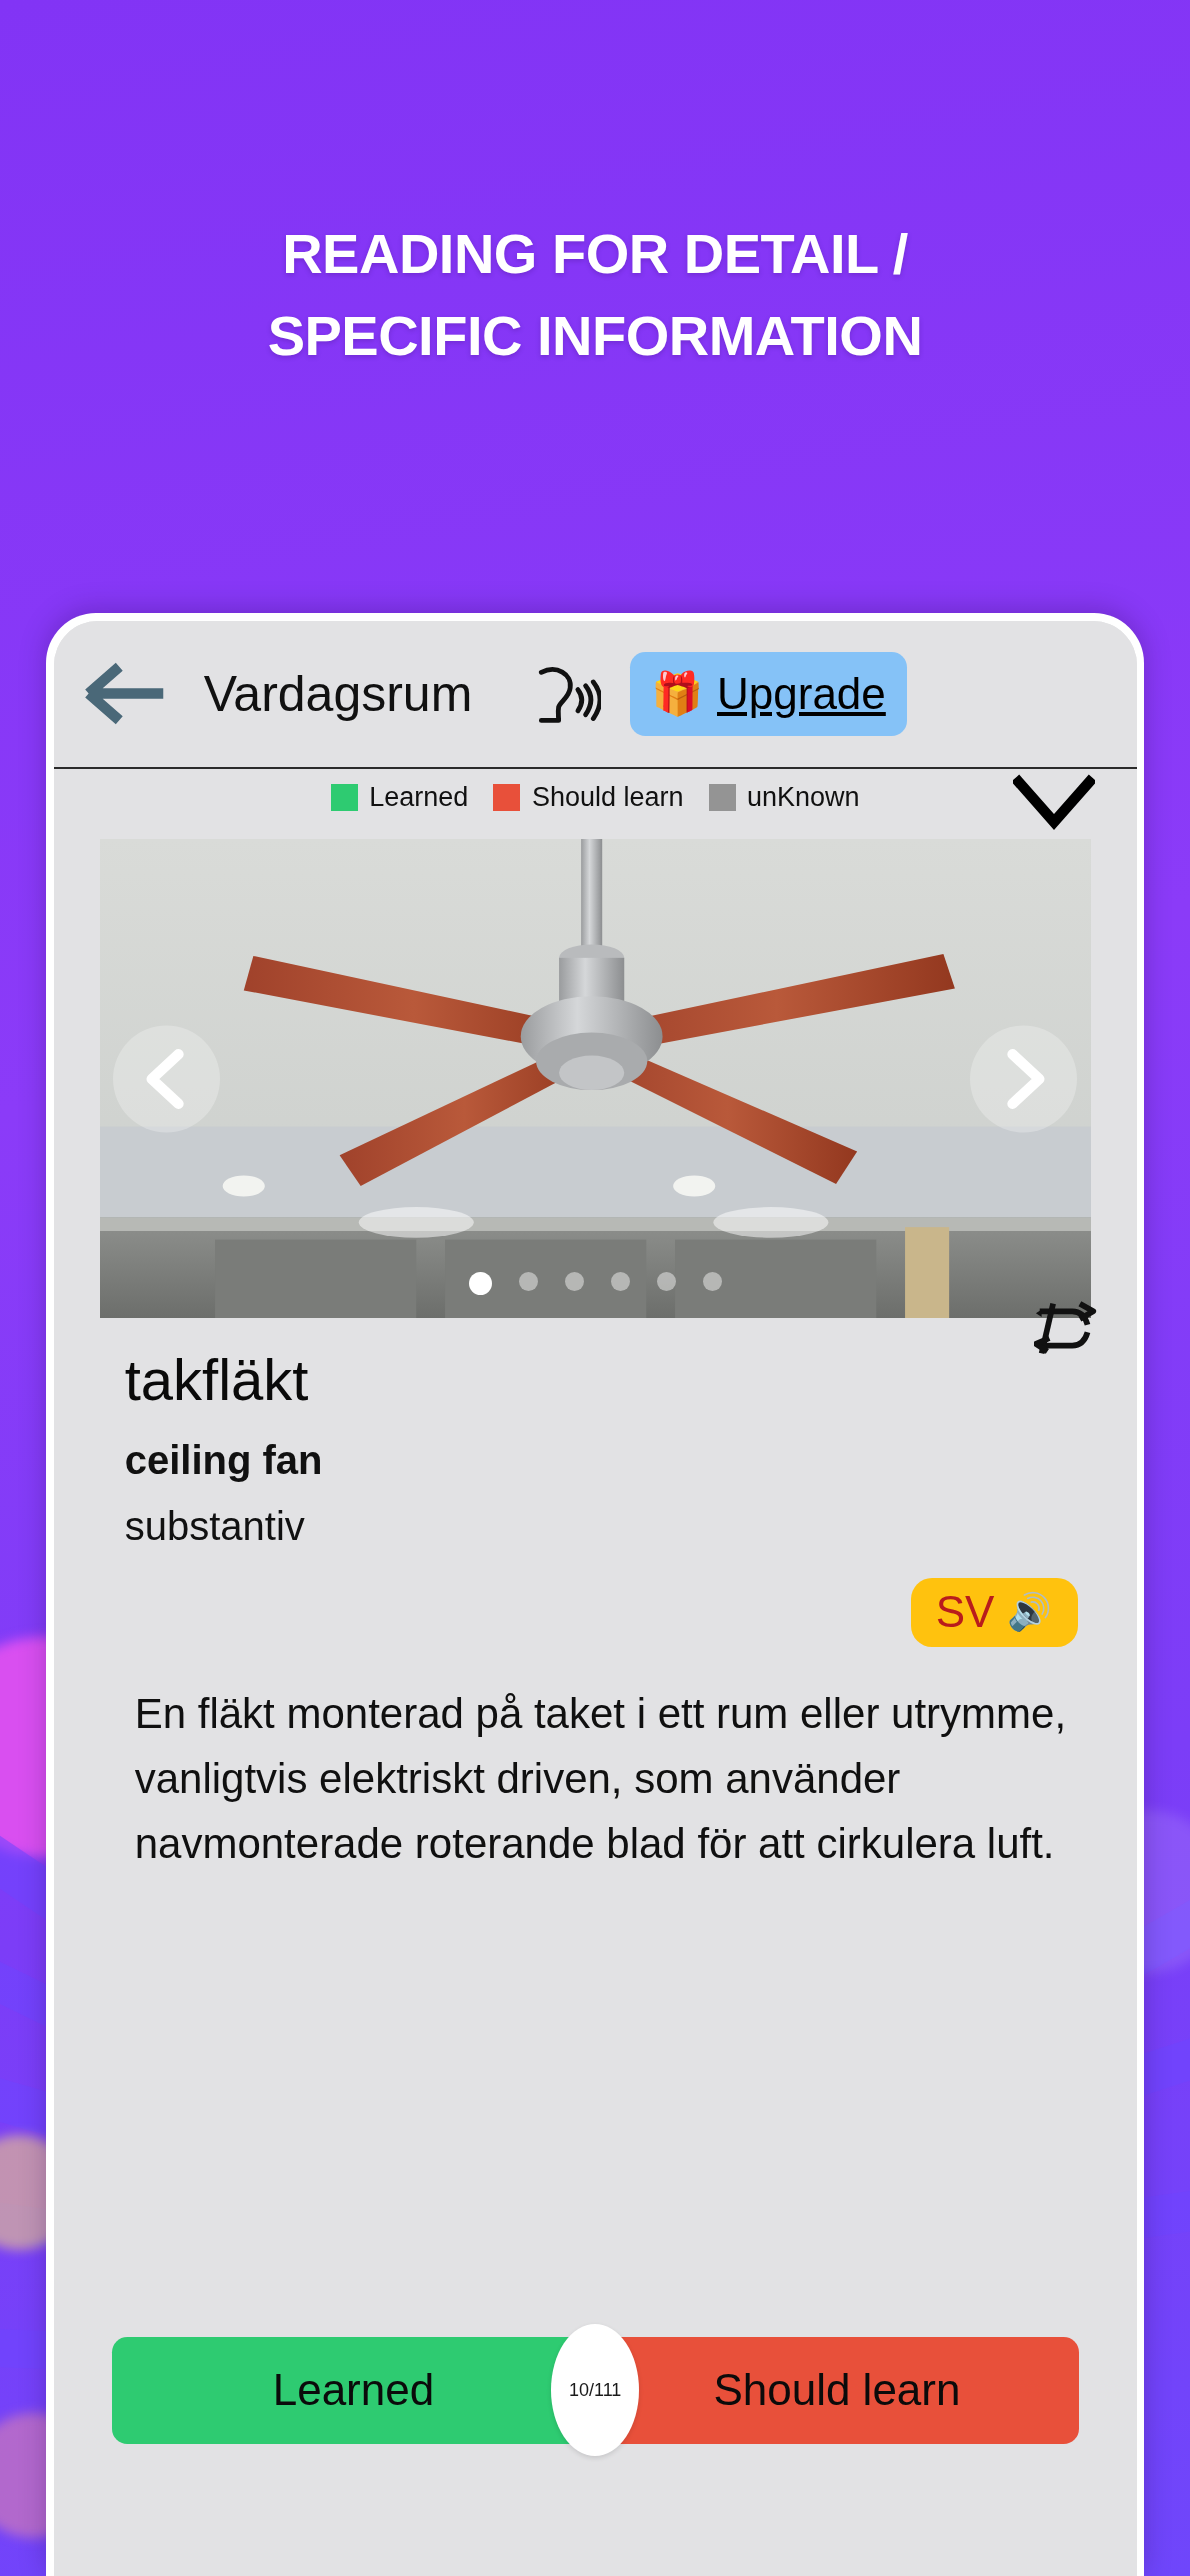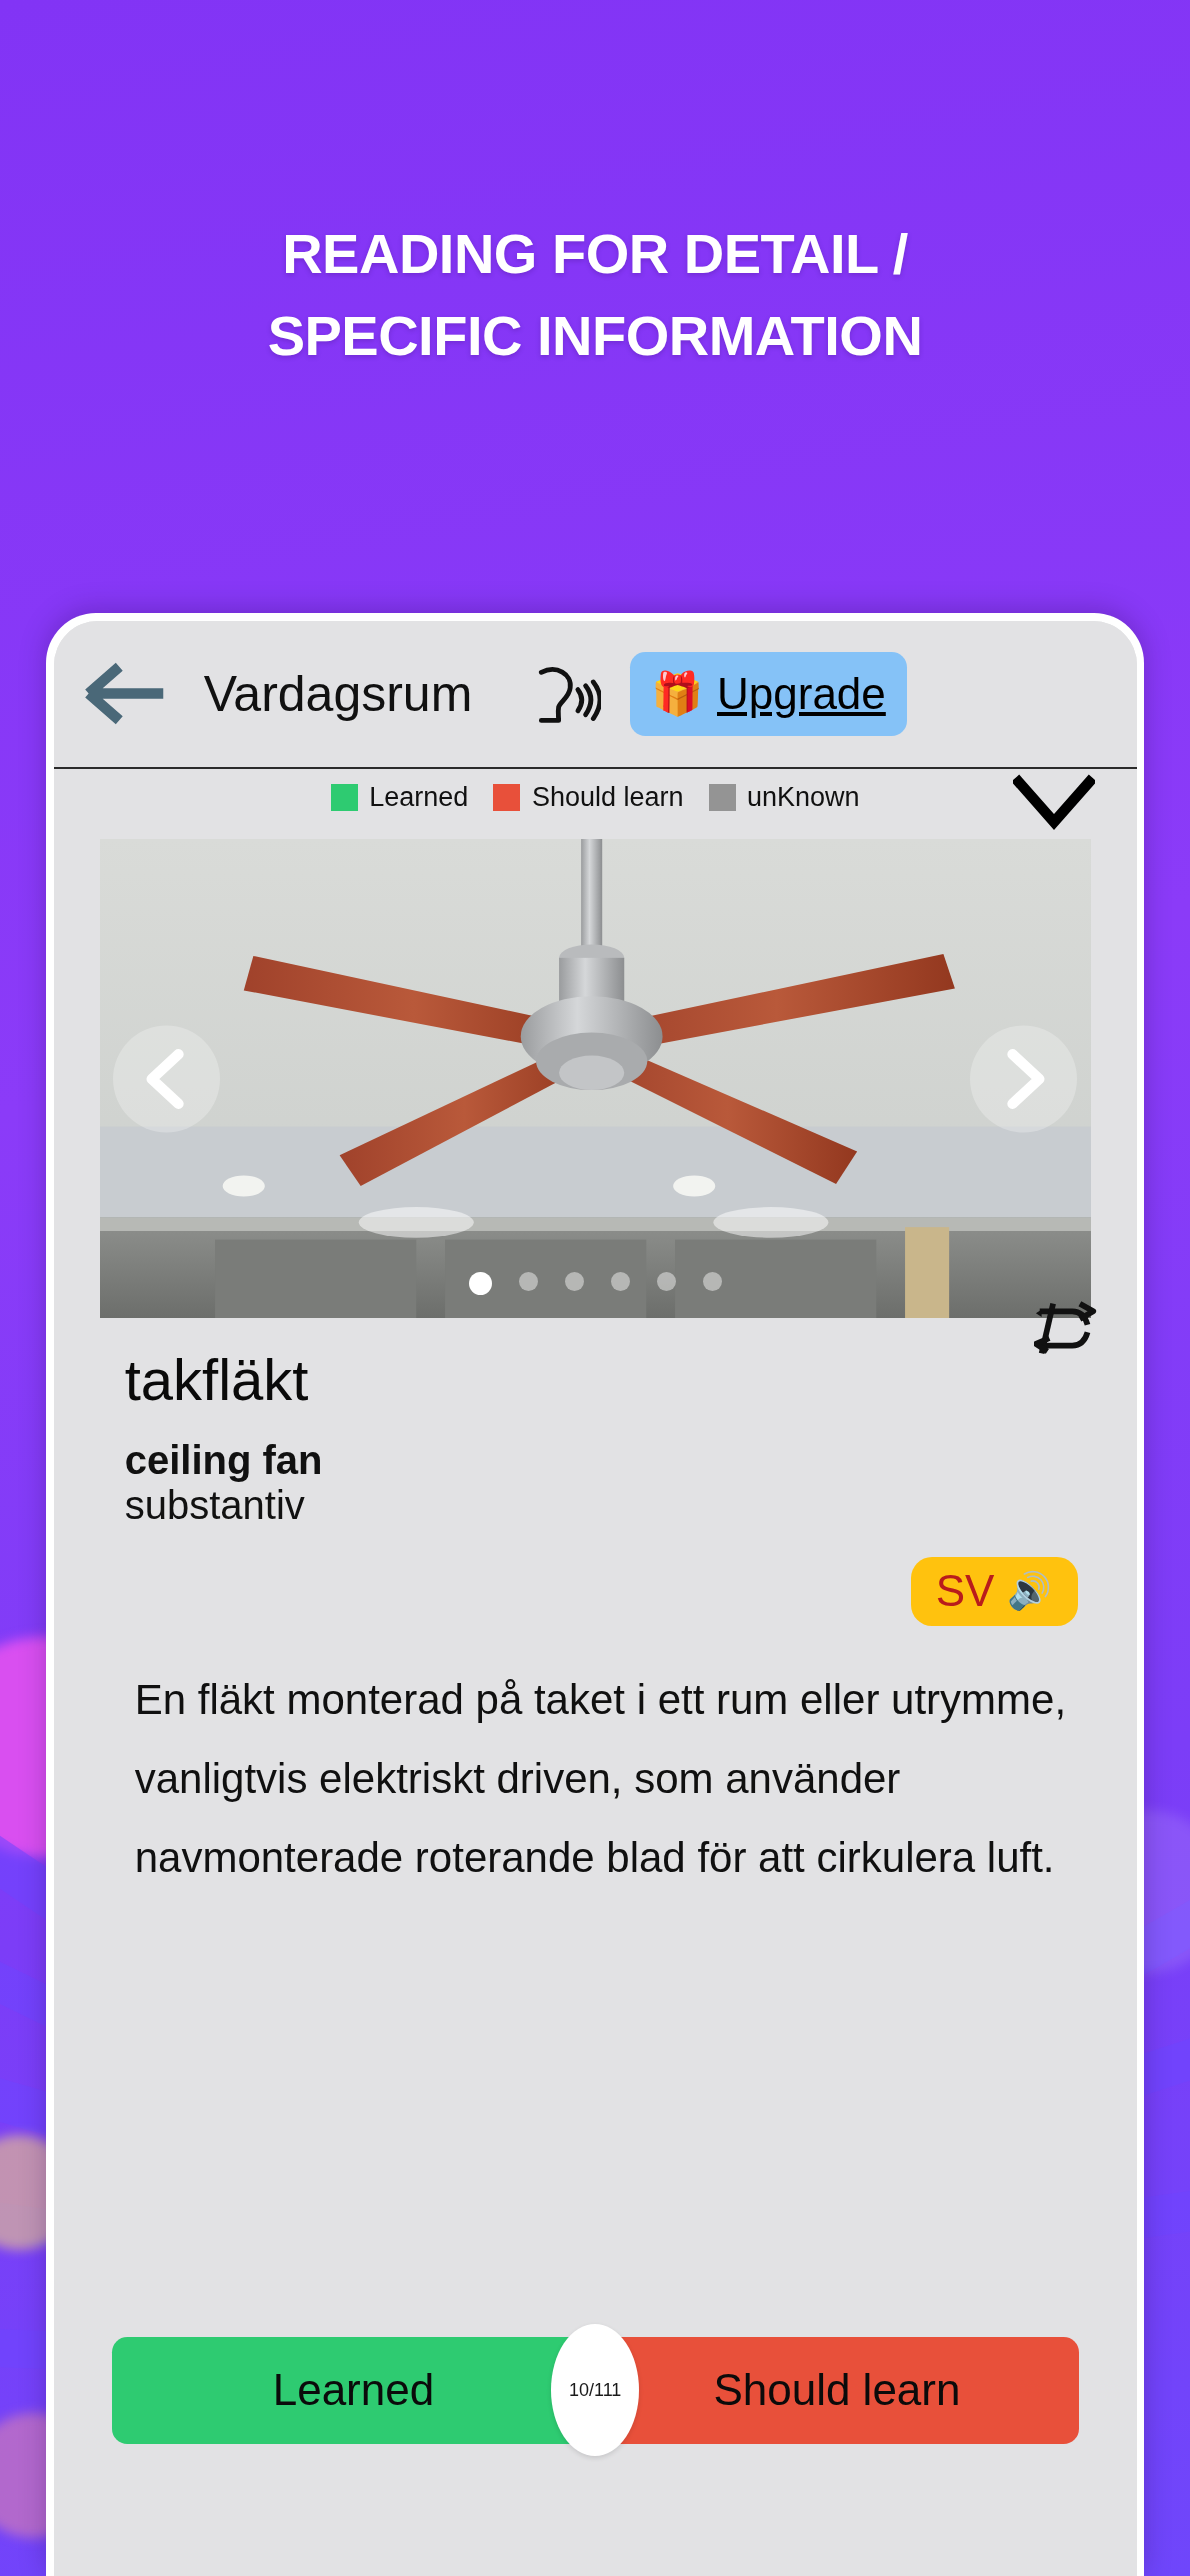--- a/index.html
+++ b/index.html
@@ -191,21 +191,21 @@
     right: 38px;
     top: 675px;
     width: 65px;
     height: 65px;
   }
 
   
   #word-block { padding: 33px 0 0 71px; }
   #headword { font-size: 58px; color: #0a0a0a; line-height: 1.0; }
   #translation { font-size: 40px; color: #111; margin-top: 29px; font-weight: bold; }
-  #partofspeech { font-size: 40px; color: #111; }
+  #partofspeech { font-size: 40px; color: #111; margin-top: 21px; }
 
   
   #sv-row {
     position: relative;
     height: 92px;
     margin-top: 17px;
     padding-right: 59px;
     display: flex;
     justify-content: flex-end;
     align-items: center;
@@ -221,21 +221,21 @@
     border: none;
     cursor: pointer;
   }
   #sv-label { font-size: 44px; color: #b91c1c; font-weight: 500; }
   #sv-speaker { font-size: 36px; color: #f09800; line-height: 1; }
 
   
   #definition {
     margin: 23px 56px 0 81px;
     font-size: 42px;
-    line-height: 79px;
+    line-height: 65px;
     color: #101010;
   }
 
   
   #action-row {
     position: absolute;
     left: 58px;
     right: 58px;
     bottom: 132px;
     height: 107px;

